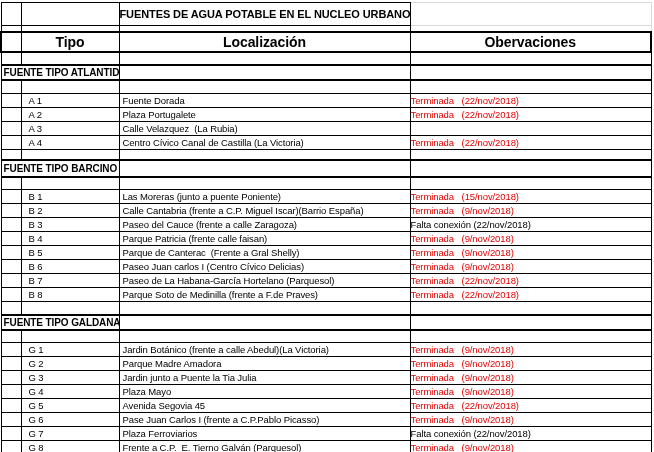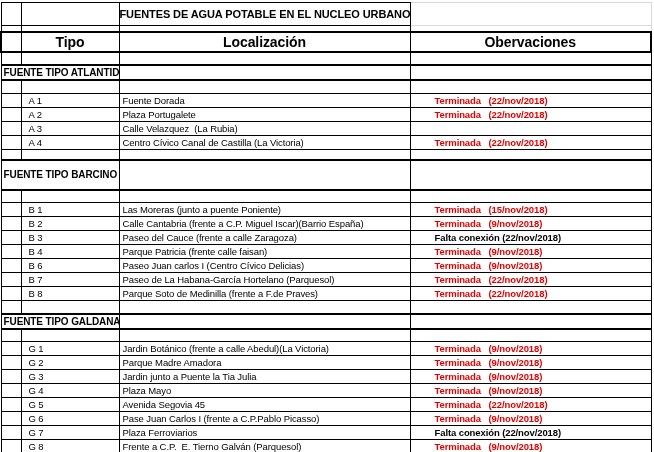--- a/index.html
+++ b/index.html
@@ -27,21 +27,21 @@
   tr.header td:first-child{border-left:2px solid #000;}
   tr.header td:last-child{border-right:2px solid #000;}
 
   
   tr.section td{border:1px solid #000;border-top:2px solid #000;border-bottom:2px solid #000;}
   td.section-label{font-weight:bold;font-size:10px;padding-left:2px;}
 
   
   td.c-tipo{padding-left:7px;}
   td.c-loc{padding-left:3px;}
-  td.c-obs{padding-left:24px;font-weight:bold;}
+  td.c-obs{padding-left:0;}
   td.red{color:#e30000;}
 </style>
 </head>
 <body>
 
 <table class="sheet">
   <colgroup>
     <col style="width:20px">
       <col style="width:98px">
       <col style="width:291px">
@@ -106,21 +106,21 @@
     <td class="c-tipo"><span>A 4</span></td>
     <td class="c-loc"><span>Centro Cívico Canal de Castilla (La Victoria)</span></td>
     <td class="c-obs red"><span>Terminada   (22/nov/2018)</span></td>
   </tr>
       <tr class="body" style="height: 10px;">
     <td></td>
     <td></td>
     <td></td>
     <td></td>
   </tr>
-      <tr class="section" style="height: 30px;">
+      <tr class="section" style="height: 17px;">
     <td class="section-label" colspan="2"><span>FUENTE TIPO BARCINO</span></td>
     <td></td>
     <td></td>
   </tr>
       <tr class="body" style="height: 13px;">
     <td></td>
     <td></td>
     <td></td>
     <td></td>
   </tr>
@@ -143,20 +143,26 @@
     <td class="c-obs"><span>Falta conexión (22/nov/2018)</span></td>
   </tr>
       <tr class="body" style="height: 14px;">
     <td></td>
     <td class="c-tipo"><span>B 4</span></td>
     <td class="c-loc"><span>Parque Patricia (frente calle faisan)</span></td>
     <td class="c-obs red"><span>Terminada   (9/nov/2018)</span></td>
   </tr>
       <tr class="body" style="height: 14px;">
     <td></td>
+    <td class="c-tipo"><span>B 5</span></td>
+    <td class="c-loc"><span>Parque de Canterac  (Frente a Gral Shelly)</span></td>
+    <td class="c-obs red"><span>Terminada   (9/nov/2018)</span></td>
+  </tr>
+      <tr class="body" style="height: 14px;">
+    <td></td>
     <td class="c-tipo"><span>B 6</span></td>
     <td class="c-loc"><span>Paseo Juan carlos I (Centro Cívico Delicias)</span></td>
     <td class="c-obs red"><span>Terminada   (9/nov/2018)</span></td>
   </tr>
       <tr class="body" style="height: 14px;">
     <td></td>
     <td class="c-tipo"><span>B 7</span></td>
     <td class="c-loc"><span>Paseo de La Habana-García Hortelano (Parquesol)</span></td>
     <td class="c-obs red"><span>Terminada   (22/nov/2018)</span></td>
   </tr>

